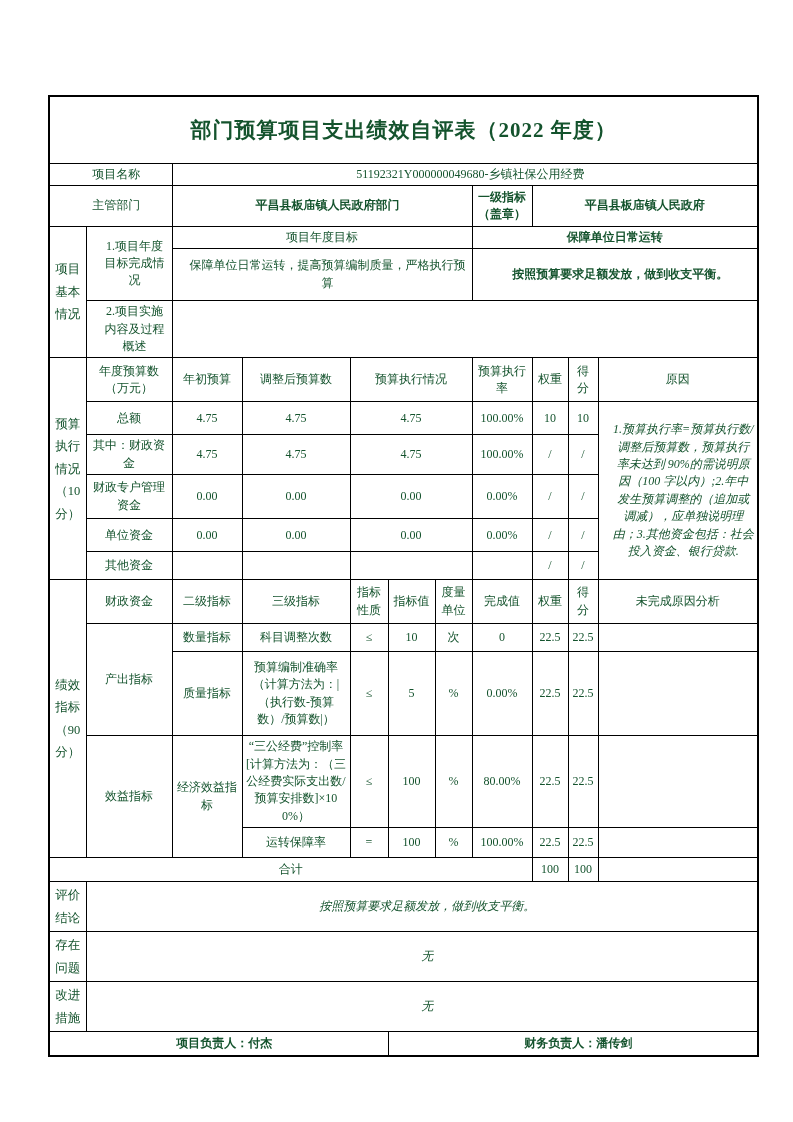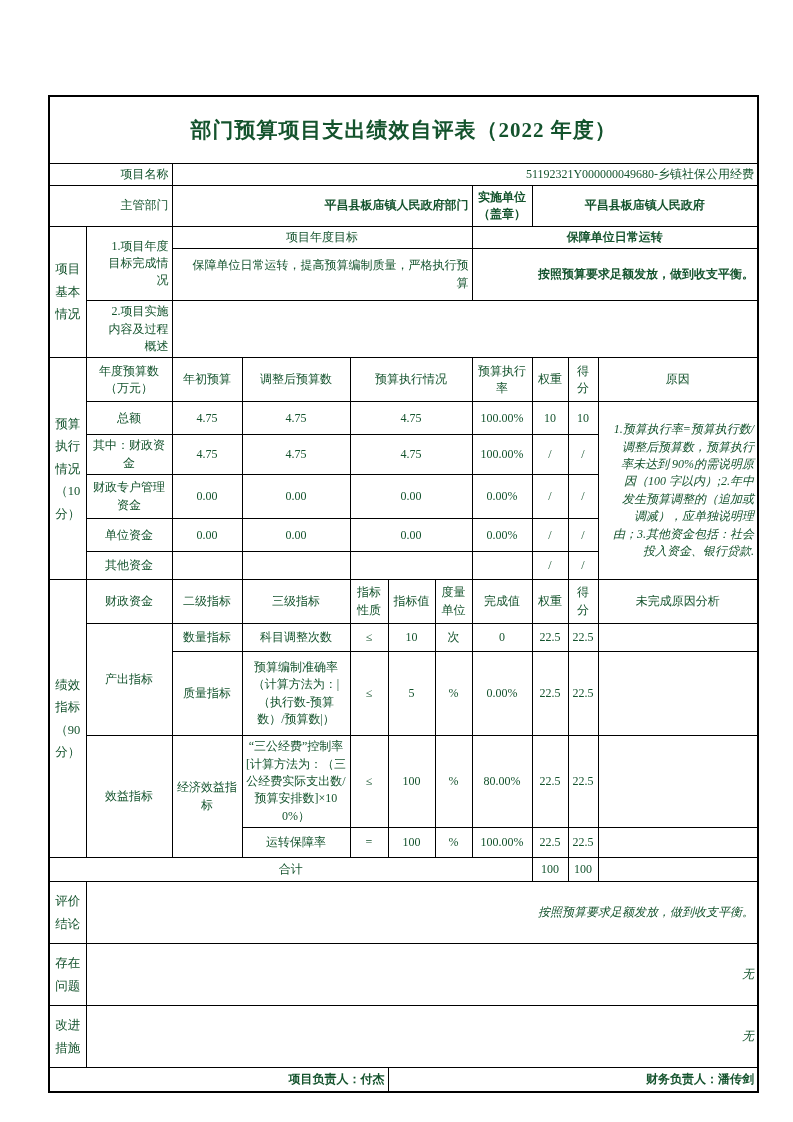--- a/index.html
+++ b/index.html
@@ -26,22 +26,22 @@
   td {
     border: 1px solid #000;
     font-size: 12px;
     line-height: 1.45;
     text-align: center;
     vertical-align: middle;
     padding: 2px 3px;
     word-break: break-all;
     overflow: hidden;
   }
-  td.left { text-align: right; padding-left: 14px; }
-  td.vlabel { padding: 8px 5px; line-height: 1.8; font-size: 12.5px; }
+  td.left { text-align: center; padding-left: 14px; }
+  td.vlabel { padding: 2px 5px; line-height: 1.8; font-size: 12.5px; }
   td.title-cell {
     font-size: 21px;
     font-weight: bold;
     font-family: "Liberation Serif", serif;
     letter-spacing: 1px;
   }
   td.italic {
     font-style: italic;
     font-family: Liberation Serif, serif;
   }
@@ -86,21 +86,21 @@
     </tr>
 
     <tr style="height:20px">
       <td colspan="2" class="left">项目名称</td>
       <td colspan="9" class="left">51192321Y000000049680-乡镇社保公用经费</td>
     </tr>
 
     <tr style="height:41px">
       <td colspan="2" class="left">主管部门</td>
       <td colspan="5" class="left filled">平昌县板庙镇人民政府部门</td>
-      <td class="filled">实施单位（盖章）</td>
+      <td class="filled">一级指标（盖章）</td>
       <td colspan="3" class="filled">平昌县板庙镇人民政府</td>
     </tr>
 
     <tr style="height:22px">
       <td rowspan="3" class="vlabel">项目基本情况</td>
       <td rowspan="2" class="left">1.项目年度目标完成情况</td>
       <td colspan="5">项目年度目标</td>
       <td colspan="4" class="filled">保障单位日常运转</td>
     </tr>
     <tr style="height:52px">

